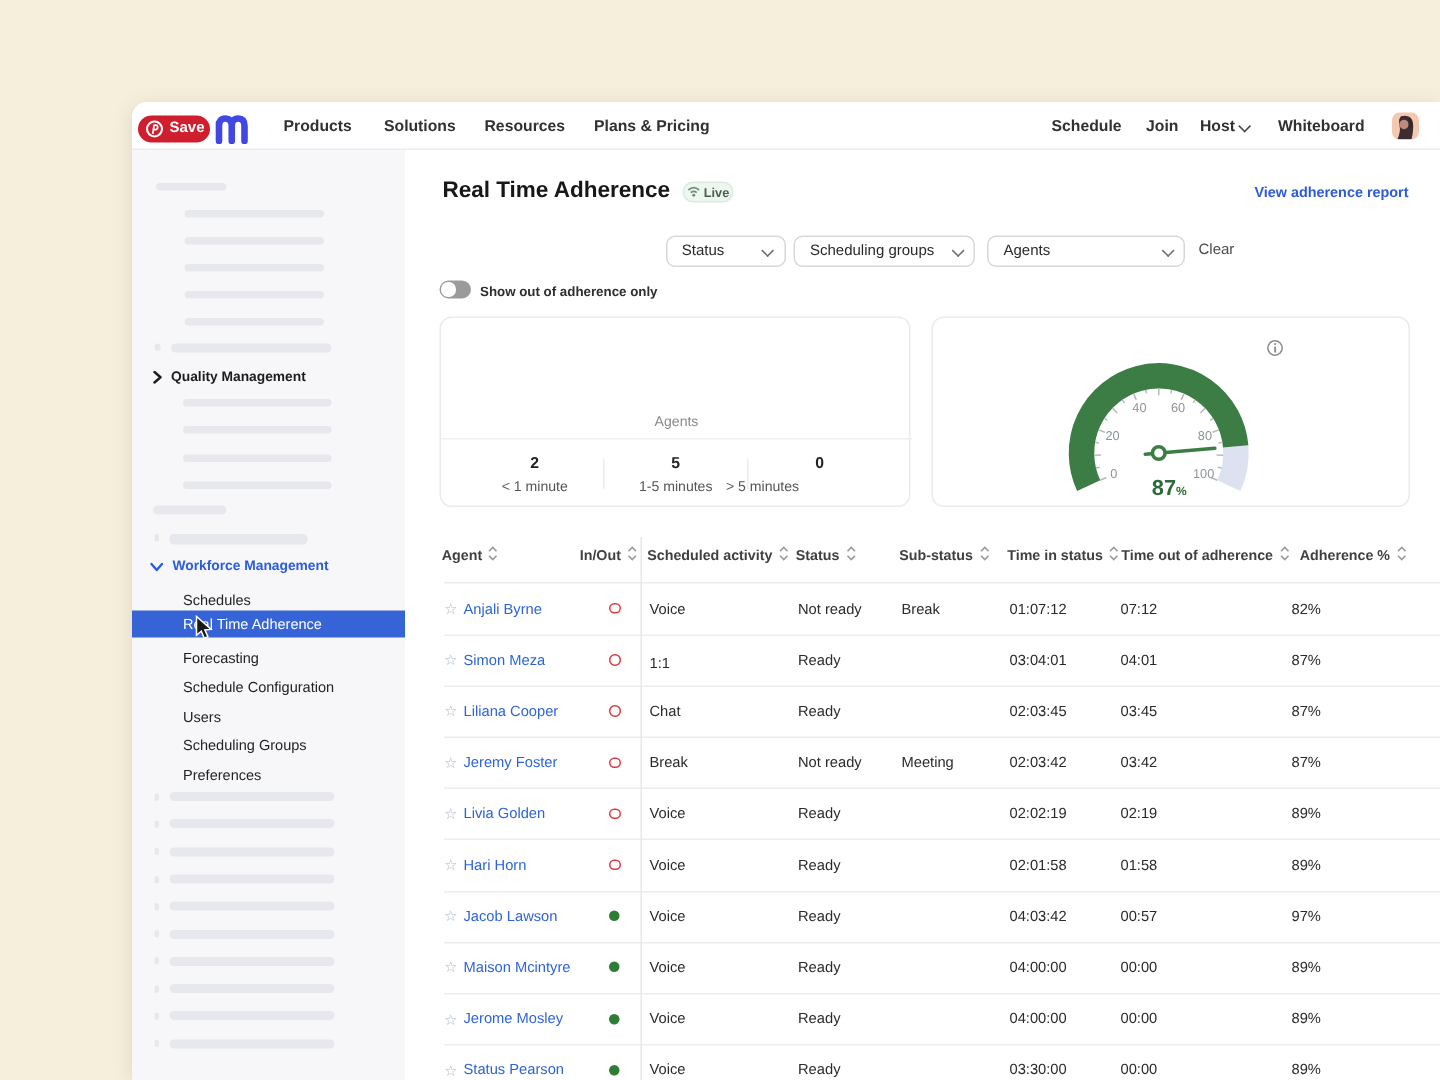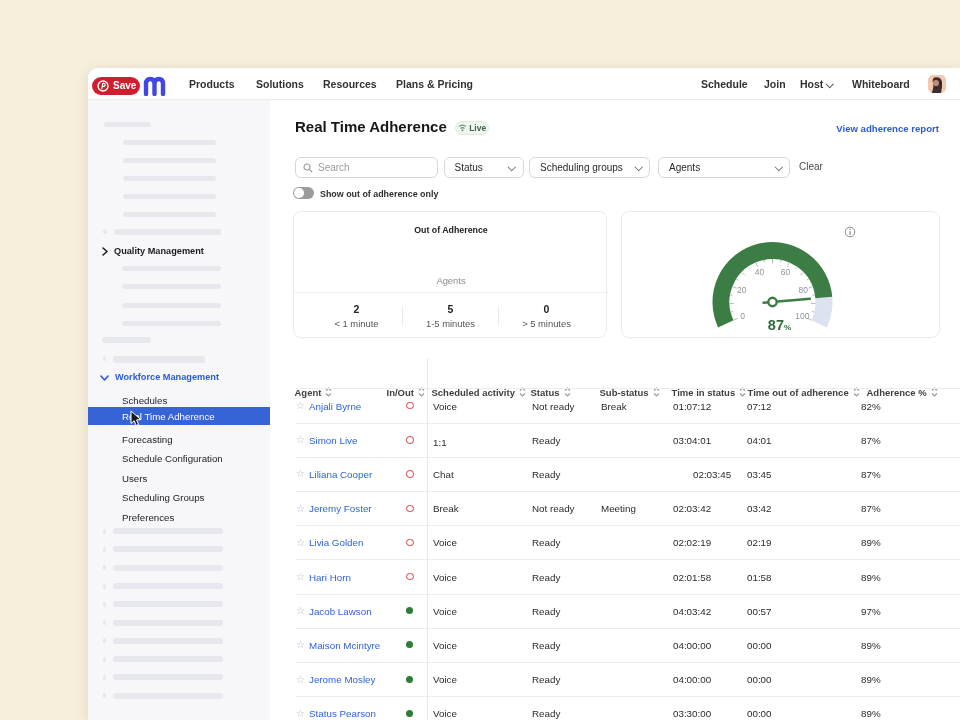--- a/index.html
+++ b/index.html
@@ -25,21 +25,21 @@
   .title { position:absolute; left:25px; top:17.5px; font-size:15px; font-weight:bold; color:#17171a; }
   .live { position:absolute; left:185px; top:21px; width:34px; height:14px; background:#edf6ef;
     border:1px solid #dcebe0; border-radius:8px; font-size:8.5px; color:#49604f; font-weight:bold;
     line-height:13px; text-align:center; }
   .report { position:absolute; right:21px; top:23px; font-size:9.6px; font-weight:bold; color:#2d5bd7; }
   .inputbox { position:absolute; top:56.5px; height:21.5px; border:1px solid #d7d7d7; border-radius:6px;
     background:#fff; font-size:10px; color:#2a2a2a; line-height:20px; }
   .chev { position:absolute; right:8px; top:6px; width:5.5px; height:5.5px; border-right:1.3px solid #6d6d6d;
     border-bottom:1.3px solid #6d6d6d; transform:rotate(45deg); }
   .card { position:absolute; top:111px; height:127px; background:#fff; border:1px solid #ebebeb; border-radius:8px; }
-  .thead span { position:absolute; font-size:9.5px; font-weight:bold; color:#403f3e; margin-left:-1.5px;margin-top:23px; }
+  .thead span { position:absolute; font-size:9.5px; font-weight:bold; color:#403f3e; margin-left:-1.5px; }
   .trow span { position:absolute; font-size:9.8px; color:#2a2a2a; }
   .rowline { position:absolute; left:26px; right:0; height:1px; background:#ededed; }
   .trow .aname { color:#2e64d9; }
   .trow .star { color:#aab6c9; font-size:10px; }
   .ring { position:absolute; width:7.6px; height:7.6px; border:1.7px solid #d93b3f; border-radius:50%; }
   .dot { position:absolute; width:7px; height:7px; background:#2d7d36; border-radius:50%; }
   .sort { display:inline-block; margin-left:4px; }
 </style>
 </head>
 <body>
@@ -134,48 +134,41 @@
     <span class="title">Real Time Adherence</span>
     <div class="live">
       <svg width="9" height="8" viewBox="0 0 10 9" style="vertical-align:-1px">
         <path d="M1 3 Q5 -0.5 9 3" fill="none" stroke="#6f8d79" stroke-width="1.3"></path>
         <path d="M2.8 5 Q5 3.2 7.2 5" fill="none" stroke="#6f8d79" stroke-width="1.3"></path>
         <circle cx="5" cy="7" r="1.1" fill="#6f8d79"></circle>
       </svg> Live
     </div>
     <span class="report">View adherence report</span>
 
-    <div class="inputbox" style="left:25px;width:143px;color:#9b9b9b;padding-left:22px">Search
-      <svg width="10" height="10" viewBox="0 0 10 10" style="position:absolute;left:7px;top:5.5px">
-        <circle cx="4" cy="4" r="3" fill="none" stroke="#9b9b9b" stroke-width="1.2"></circle>
-        <path d="M6.3 6.3 L9 9" stroke="#9b9b9b" stroke-width="1.2"></path>
-      </svg>
-    </div>
     <div class="inputbox" style="left:173.5px;width:80px;padding-left:10px">Status<span class="chev"></span></div>
     <div class="inputbox" style="left:259px;width:121px;padding-left:10px">Scheduling groups<span class="chev"></span></div>
     <div class="inputbox" style="left:388px;width:132px;padding-left:10px">Agents<span class="chev"></span></div>
     <span class="abs" style="left:529px;top:61px;font-size:10px;color:#4a4a4a">Clear</span>
 
     <div class="abs" style="left:23px;top:87px;width:21px;height:11.5px;background:#9b9b9b;border-radius:6px">
       <div style="position:absolute;left:1px;top:1px;width:9.5px;height:9.5px;background:#fff;border-radius:50%"></div>
     </div>
     <span class="abs" style="left:50px;top:89px;font-size:8.9px;font-weight:bold;color:#2e2e2e">Show out of adherence only</span>
 
     <div class="card" style="left:23px;width:314px">
-      <div class="abs" style="left:0;top:12.5px;width:314px;text-align:center;font-size:8.8px;font-weight:bold;color:#222">Out of Adherence</div>
       <div class="abs" style="left:0;top:63px;width:314px;text-align:center;font-size:9.4px;color:#8b8b8b">Agents</div>
       <div class="abs" style="left:0;top:80px;width:314px;height:1px;background:#efefef"></div>
       <div class="abs" style="left:108px;top:94px;width:1px;height:20px;background:#ececec"></div>
       <div class="abs" style="left:204px;top:94px;width:1px;height:20px;background:#ececec"></div>
       <div class="abs" style="left:0;top:91px;width:125px;text-align:center;font-size:10.5px;font-weight:bold;color:#222">2</div>
       <div class="abs" style="left:0;top:106px;width:125px;text-align:center;font-size:9.4px;color:#555">&lt; 1 minute</div>
       <div class="abs" style="left:94px;top:91px;width:125px;text-align:center;font-size:10.5px;font-weight:bold;color:#222">5</div>
       <div class="abs" style="left:94px;top:106px;width:125px;text-align:center;font-size:9.4px;color:#555">1-5 minutes</div>
       <div class="abs" style="left:190px;top:91px;width:125px;text-align:center;font-size:10.5px;font-weight:bold;color:#222">0</div>
-      <div class="abs" style="left:190px;top:106px;width:125px;text-align:center;font-size:9.4px;color:#555">&gt; 5 minutes</div>
+      <div class="abs" style="left:190px;top:106px;width:125px;font-size:9.4px;color:#555">&gt; 5 minutes</div>
     </div>
 
     <div class="card" style="left:351px;width:319px">
       <svg width="12" height="12" viewBox="0 0 12 12" style="position:absolute;left:222px;top:13.5px">
         <circle cx="6" cy="6" r="4.8" fill="none" stroke="#8a8a8a" stroke-width="1"></circle>
         <rect x="5.5" y="5" width="1.2" height="4" fill="#8a8a8a"></rect>
         <rect x="5.5" y="2.8" width="1.2" height="1.2" fill="#8a8a8a"></rect>
       </svg>
       <svg width="319" height="126" viewBox="0 0 319 126" style="position:absolute;left:0;top:0;font-family:'Liberation Sans',sans-serif">
         <path d="M201.8 85.6 A51.5 51.5 0 0 1 197.2 111.8" fill="none" stroke="#dde2f1" stroke-width="17"></path>
@@ -255,36 +248,36 @@
         <span style="left:163px;top:300.5px">Voice</span>
         <span style="left:262px;top:300.5px">Not ready</span>
         <span style="left:331px;top:300.5px">Break</span>
         <span style="left:403px;top:300.5px">01:07:12</span>
         <span style="left:477px;top:300.5px">07:12</span>
         <span style="left:591px;top:300.5px">82%</span>
       </div>
       <div class="rowline" style="top:322.6px"></div>
       <div class="trow">
         <span class="star" style="left:26px;top:334.2px">☆</span>
-        <span class="aname" style="left:39px;top:334.7px">Simon Live</span>
+        <span class="aname" style="left:39px;top:334.7px">Simon Meza</span>
         <div class="ring" style="left:136.4px;top:336.1px"></div>
         <span style="left:163px;top:337px">1:1</span>
         <span style="left:262px;top:334.7px">Ready</span>
         <span style="left:403px;top:334.7px">03:04:01</span>
         <span style="left:477px;top:334.7px">04:01</span>
         <span style="left:591px;top:334.7px">87%</span>
       </div>
       <div class="rowline" style="top:356.8px"></div>
       <div class="trow">
         <span class="star" style="left:26px;top:368.4px">☆</span>
         <span class="aname" style="left:39px;top:368.9px">Liliana Cooper</span>
         <div class="ring" style="left:136.4px;top:370.3px"></div>
         <span style="left:163px;top:368.9px">Chat</span>
         <span style="left:262px;top:368.9px">Ready</span>
-        <span style="left:423px;top:368.9px">02:03:45</span>
+        <span style="left:403px;top:368.9px">02:03:45</span>
         <span style="left:477px;top:368.9px">03:45</span>
         <span style="left:591px;top:368.9px">87%</span>
       </div>
       <div class="rowline" style="top:391.0px"></div>
       <div class="trow">
         <span class="star" style="left:26px;top:402.6px">☆</span>
         <span class="aname" style="left:39px;top:403.1px">Jeremy Foster</span>
         <div class="ring" style="left:136.4px;top:404.5px"></div>
         <span style="left:163px;top:403.1px">Break</span>
         <span style="left:262px;top:403.1px">Not ready</span>

